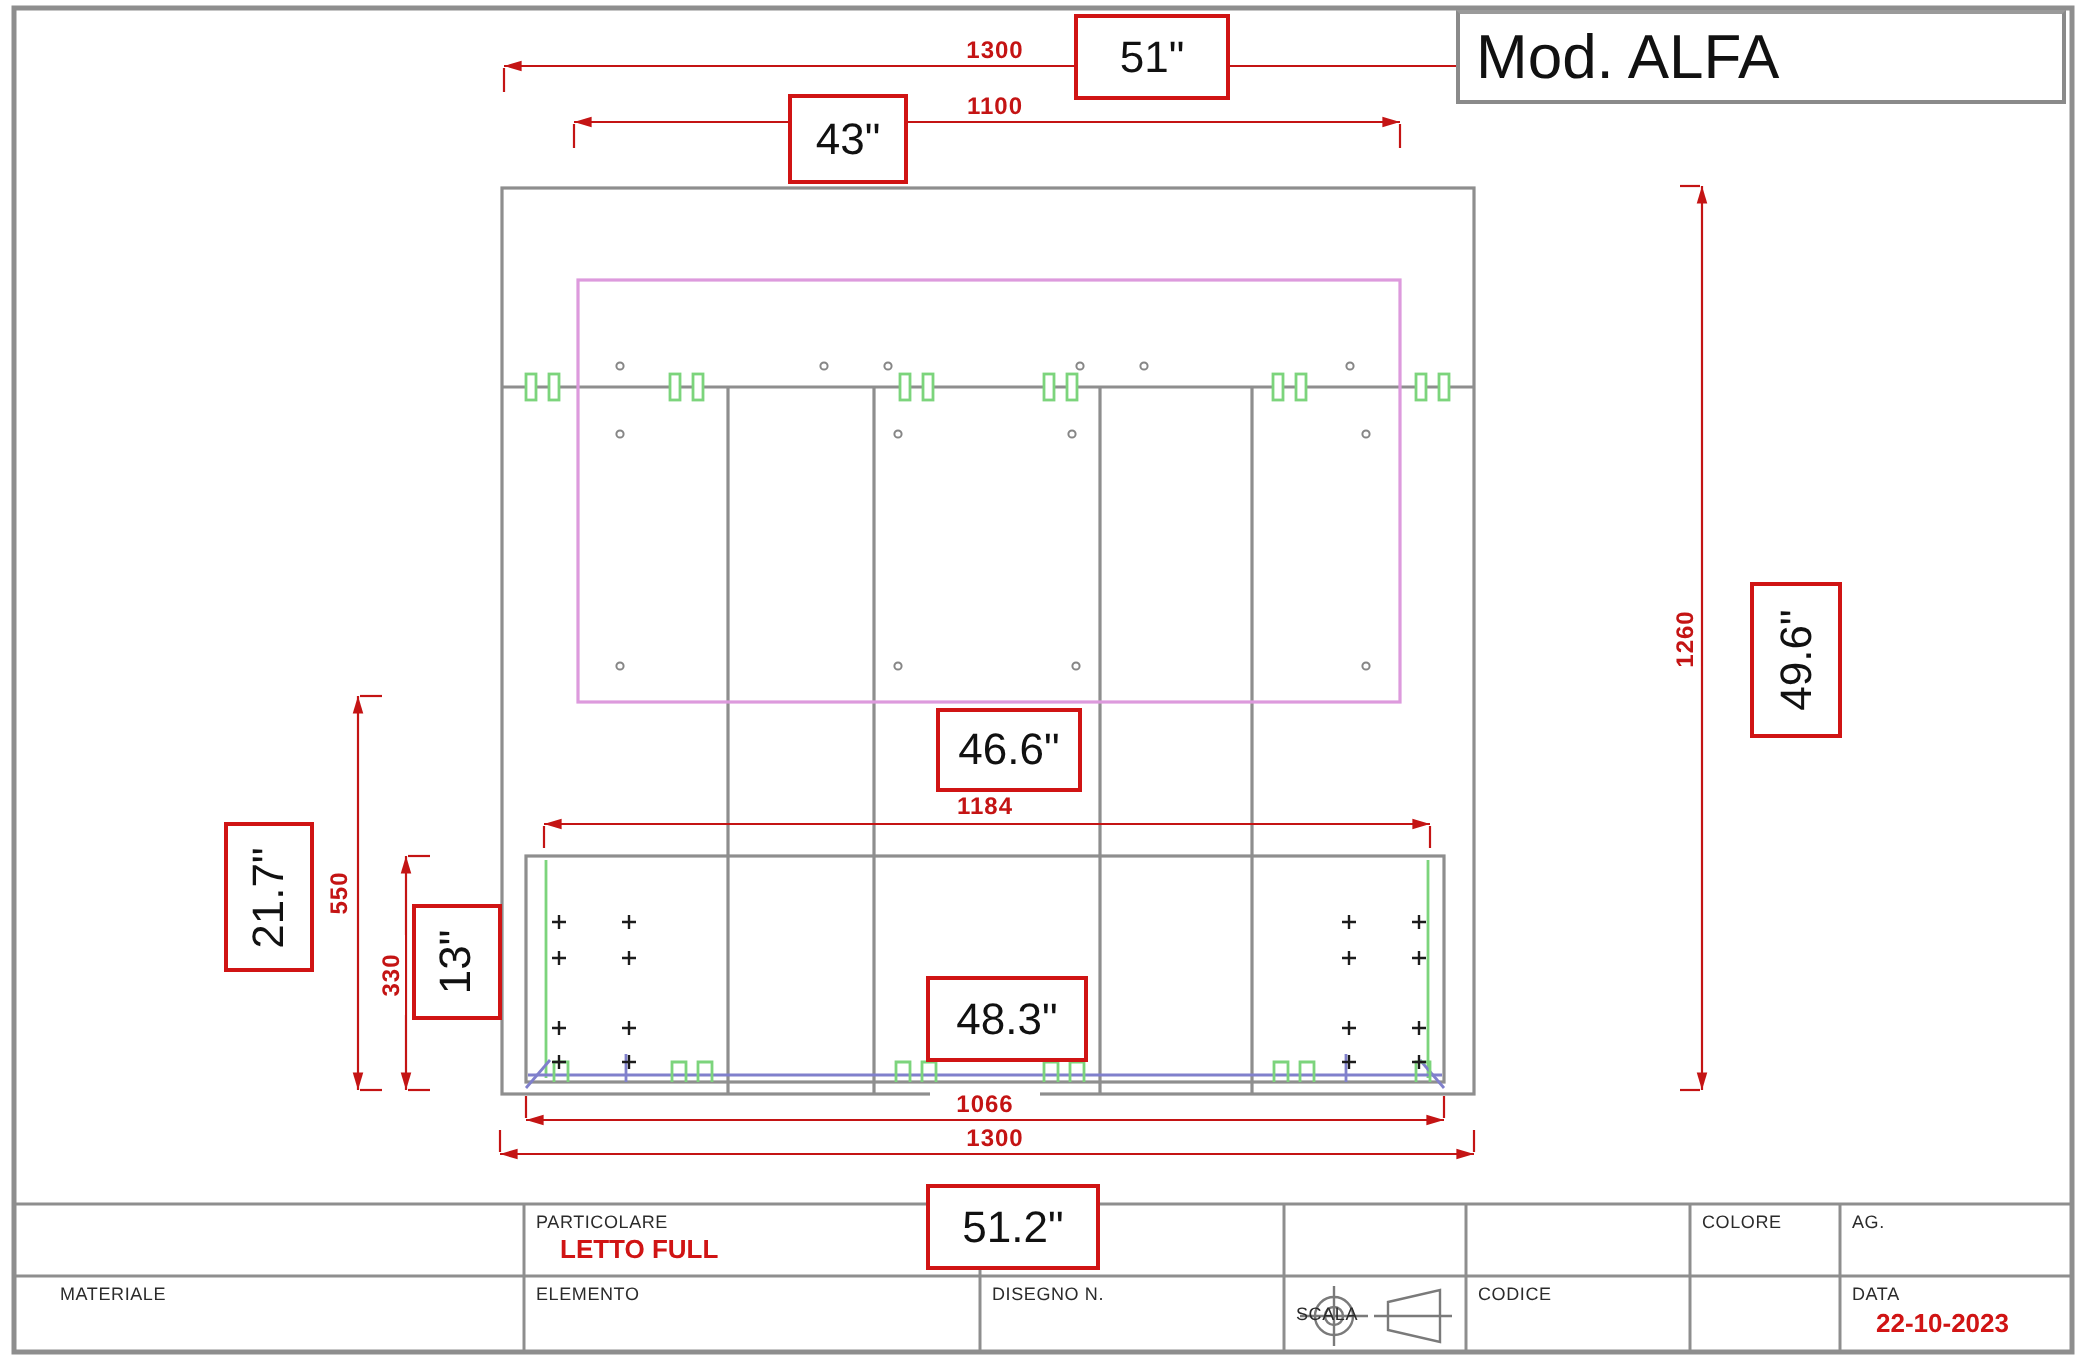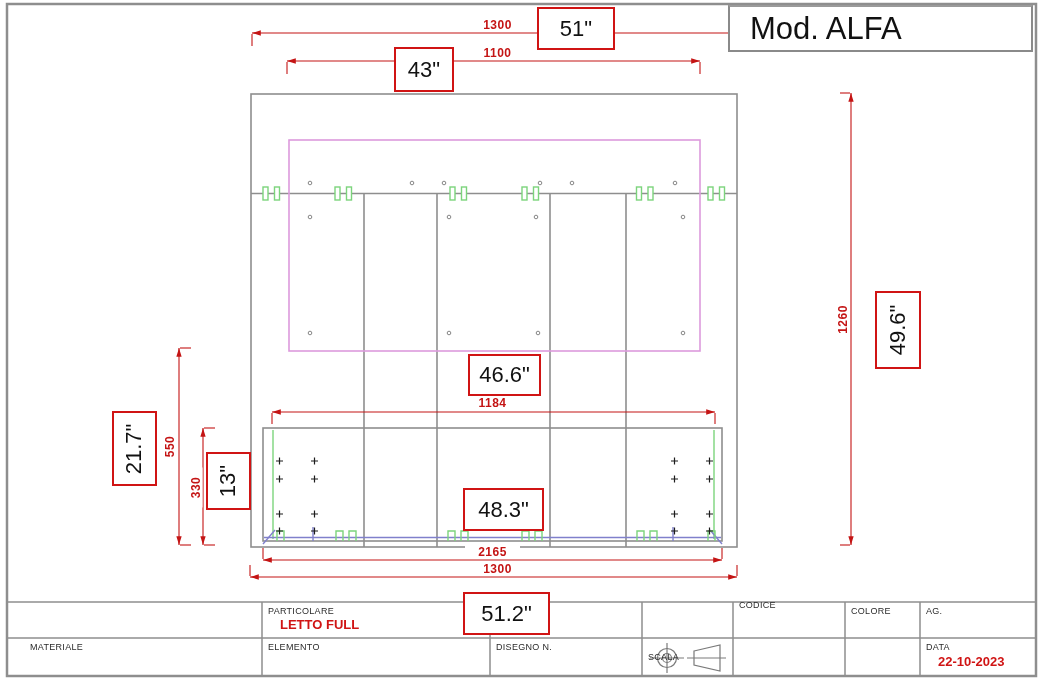--- a/index.html
+++ b/index.html
@@ -8,21 +8,21 @@
   #drawing{position:absolute;left:0;top:0;}
   .abs{position:absolute;}
   .mm{color:#c41414;font-size:12px;font-weight:bold;text-align:center;background:#fff;
       line-height:13px;letter-spacing:0.5px;}
   .rot{transform:rotate(-90deg);transform-origin:center center;}
   .inchbox{position:absolute;background:#fff;border:2px solid #d01414;display:flex;
            align-items:center;justify-content:center;color:#111;font-size:22px;}
   .inchbox .rot{white-space:nowrap;}
   .modalfa{position:absolute;left:728px;top:5px;width:305px;height:47px;background:#fff;
            border:2px solid #8a8a8a;border-top-color:#9a9a9a;color:#111;font-size:31px;
-           display:flex;align-items:center;padding-left:20px;box-sizing:border-box;}
+           display:flex;align-items:center;padding-left:8px;box-sizing:border-box;}
   .tb-label{position:absolute;color:#2b2b2b;font-size:9px;letter-spacing:0.3px;}
   .tb-company{position:absolute;color:#1d1d1d;font-size:22px;}
   .tb-red{position:absolute;color:#d01414;font-size:13px;font-weight:bold;margin-left:12px;}
 </style>
 </head>
 <body>
 
 <div id="canvas">
 
   <svg id="drawing" width="1042" height="681" viewBox="0 0 1042 681">
@@ -167,21 +167,21 @@
   <div class="modalfa">
     <span>Mod. ALFA</span>
   </div>
 
   <div class="abs mm" style="left:470px;top:19px;width:55px;">1300</div>
   <div class="abs mm" style="left:470px;top:47px;width:55px;">1100</div>
   <div class="abs mm rot" style="left:823px;top:313px;width:40px;">1260</div>
   <div class="abs mm rot" style="left:150px;top:440px;width:40px;">550</div>
   <div class="abs mm rot" style="left:176px;top:481px;width:40px;">330</div>
   <div class="abs mm" style="left:465px;top:397px;width:55px;">1184</div>
-  <div class="abs mm" style="left:465px;top:546px;width:55px;">2165</div>
+  <div class="abs mm" style="left:465px;top:546px;width:55px;">1066</div>
   <div class="abs mm" style="left:470px;top:563px;width:55px;">1300</div>
 
   <div class="inchbox" style="left:537px;top:7px;width:74px;height:39px;">
     <span>51"</span>
     </div>
   <div class="inchbox" style="left:394px;top:47px;width:56px;height:41px;">
     <span>43"</span>
     </div>
   <div class="inchbox" style="left:875px;top:291px;width:42px;height:74px;">
     <span class="rot">49.6"</span>
@@ -201,19 +201,19 @@
   <div class="inchbox" style="left:463px;top:592px;width:83px;height:39px;">
     <span>51.2"</span>
     </div>
 
   <div class="tb-label" style="left:268px;top:606px;">PARTICOLARE</div>
   <div class="tb-red" style="left:268px;top:617px;">LETTO FULL</div>
   <div class="tb-label" style="left:14px;top:642px;margin-left:16px;">MATERIALE</div>
   <div class="tb-label" style="left:268px;top:642px;">ELEMENTO</div>
   <div class="tb-label" style="left:496px;top:642px;">DISEGNO N.</div>
   <div class="tb-label" style="left:648px;top:606px;margin-top:46px;">SCALA</div>
-  <div class="tb-label" style="left:739px;top:600px;">CODICE</div>
+  <div class="tb-label" style="left:739px;top:642px;">CODICE</div>
   <div class="tb-label" style="left:851px;top:606px;">COLORE</div>
   <div class="tb-label" style="left:926px;top:606px;">AG.</div>
   <div class="tb-label" style="left:926px;top:642px;">DATA</div>
   <div class="tb-red" style="left:926px;top:654px;">22-10-2023</div>
 
 </div>
 
 </body></html>

